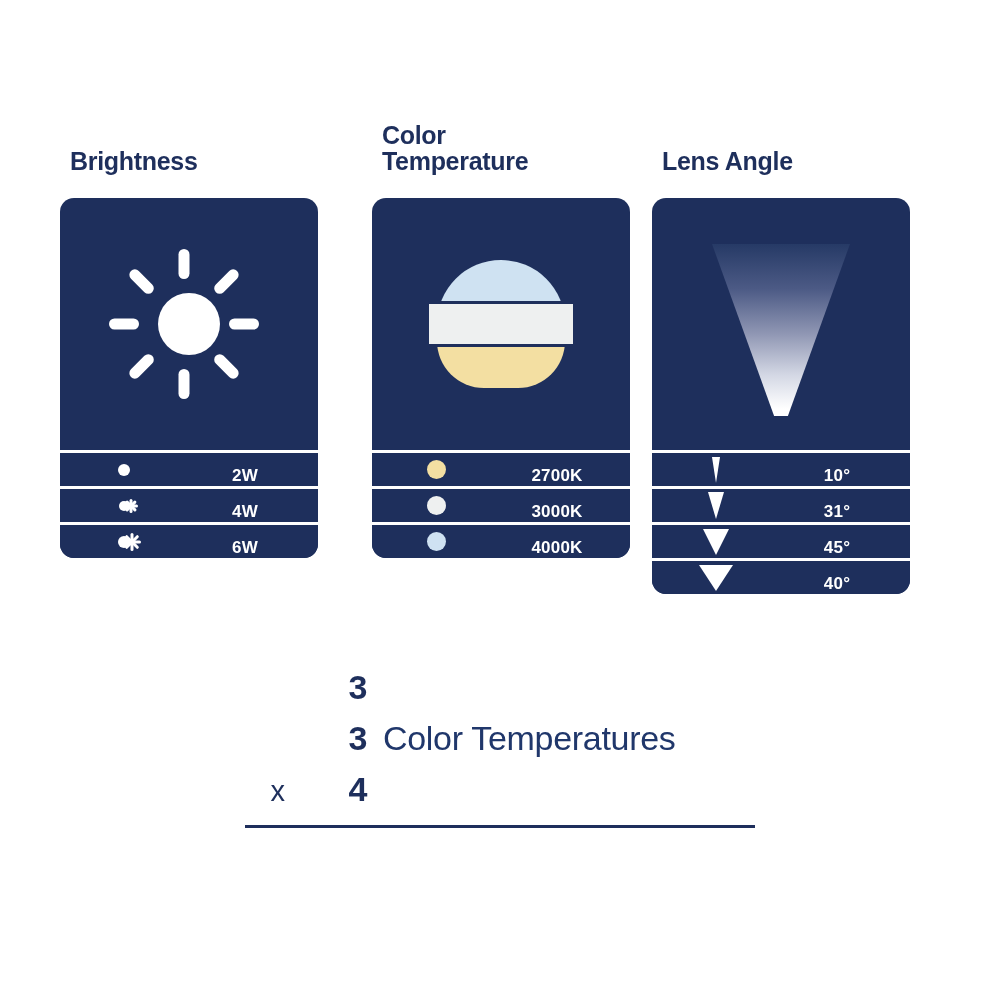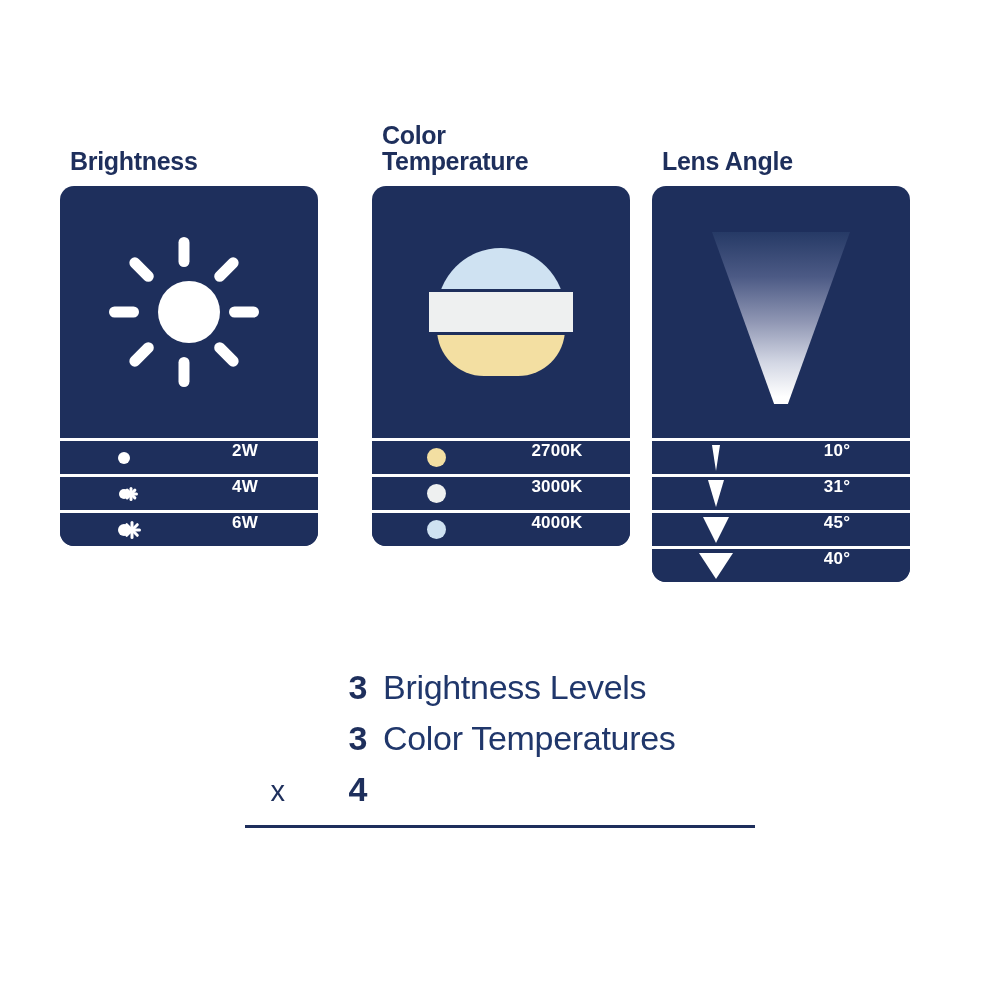--- a/index.html
+++ b/index.html
@@ -32,21 +32,21 @@
   .card-block.b1 { left: 60px;  top: 148px; }
   .card-block.b2 { left: 372px; top: 122px; }
   .card-block.b3 { left: 652px; top: 148px; }
 
   .card-title {
     font-size: 25px;
     font-weight: bold;
     line-height: 1.04;
     letter-spacing: -0.3px;
     color: #1e2f5c;
-    margin: 0 0 12px 10px;
+    margin: 0 0 24px 10px;
     white-space: pre-line;
   }
 
   .card {
     background: #1e2f5c;
     border-radius: 14px;
     overflow: hidden;
     width: 258px;
   }
 
@@ -123,21 +123,21 @@
     margin-left: -69px;
     background: linear-gradient(to bottom, #263a66 0%, #4c5a85 26%, #8f96b3 52%, #d3d7e4 76%, #ffffff 96%);
     clip-path: polygon(0% 0%, 100% 0%, 55% 100%, 45% 100%);
   }
 
   
   .rows { background: #1e2f5c; }
   .row {
     height: 33px;
     display: flex;
-    align-items: flex-start;
+    align-items: flex-end;
     border-top: 3px solid #ffffff;
     position: relative;
   }
   .row-icon {
     width: 128px;
     display: flex;
     align-items: center;
     justify-content: center;
     height: 33px;
   }
@@ -371,21 +371,20 @@
     </div>
   </div>
 
 </div>
 
 <div class="summary">
 
   <div class="eq-line">
     <div class="eq-op"></div>
     <div class="eq-num">3</div>
-    <div class="eq-text">Brightness Levels</div>
   </div>
 
   <div class="eq-line">
     <div class="eq-op"></div>
     <div class="eq-num">3</div>
     <div class="eq-text">Color Temperatures</div>
   </div>
 
   <div class="eq-line">
     <div class="eq-op">x</div>

